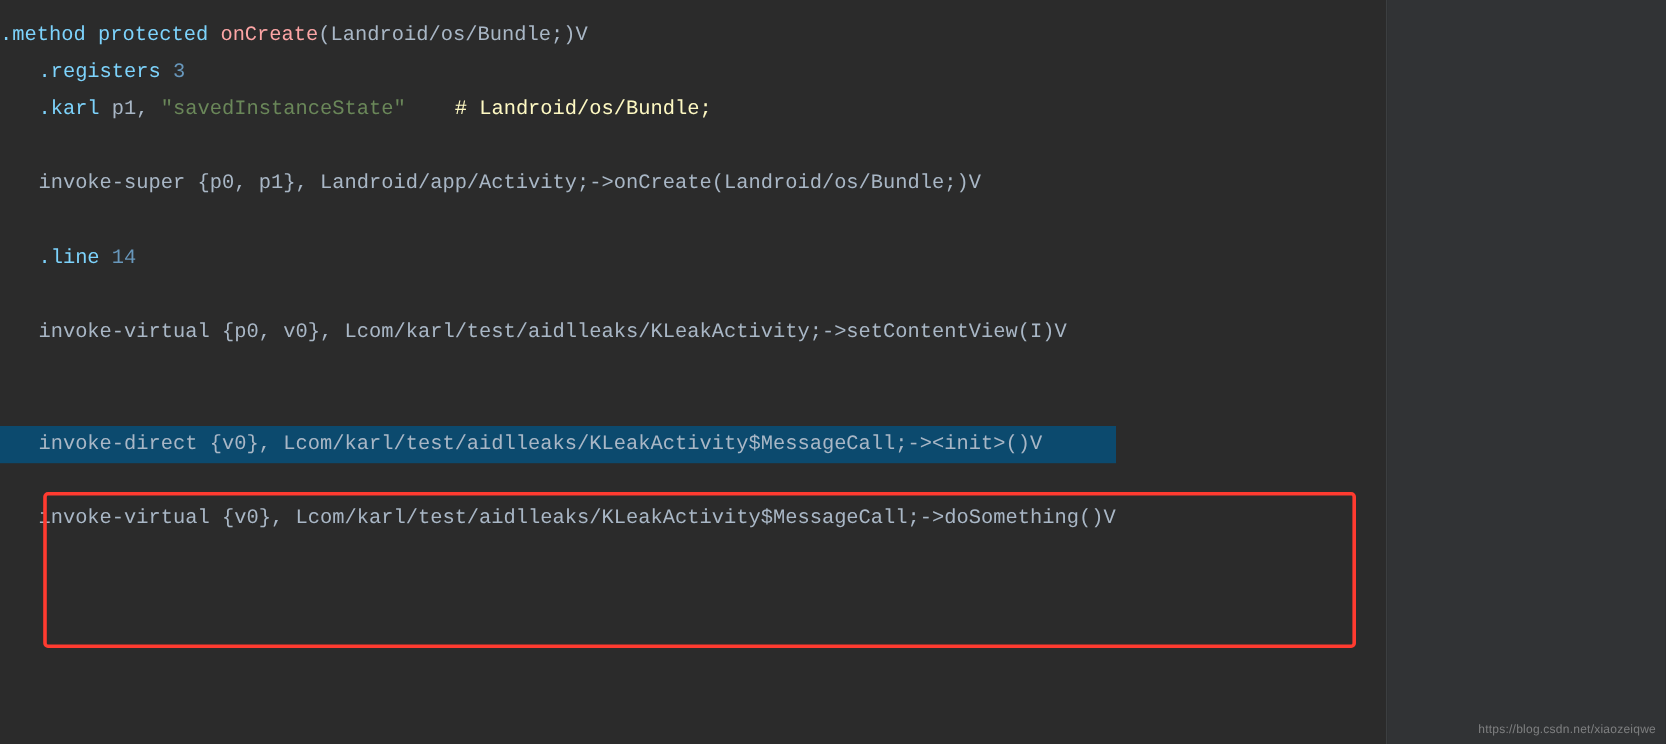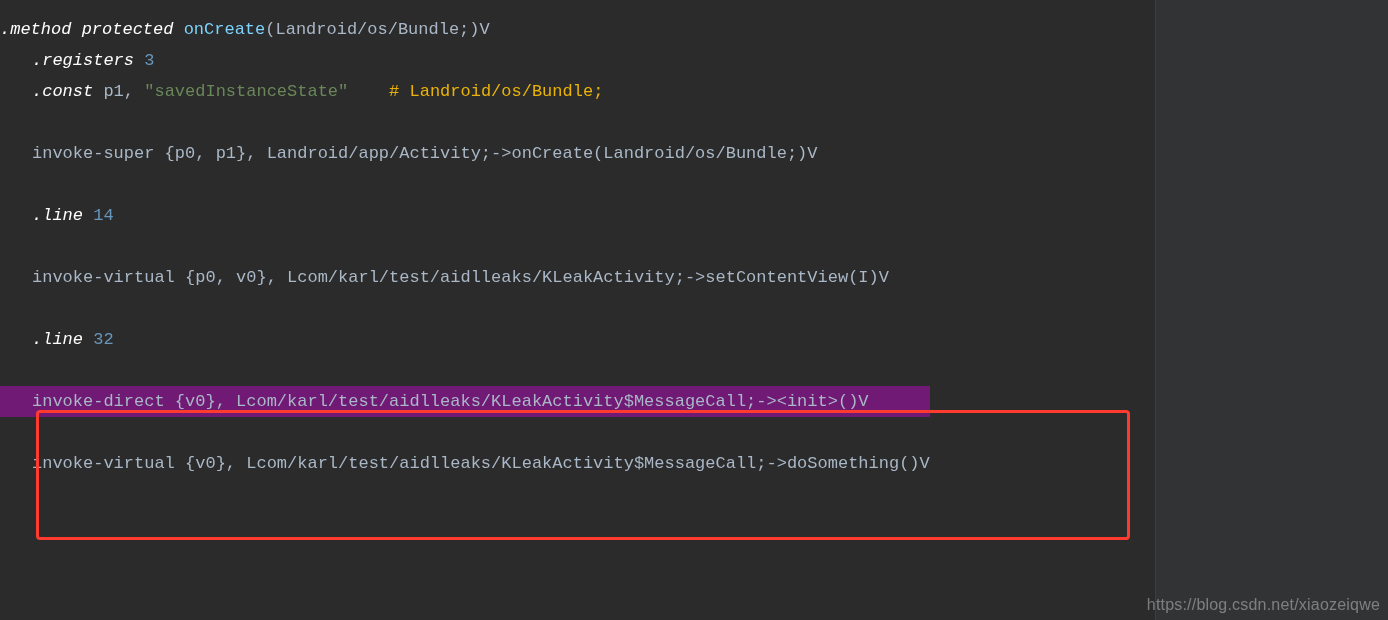--- a/index.html
+++ b/index.html
@@ -34,80 +34,79 @@
     left: 0;
     top: 0;
     padding-top: 14px;
   }
   .row {
     white-space: pre;
     padding-left: 0;
     color: #a9b7c6;
   }
   .row.cursor {
-    background: #701a75;
+    background: #0c4a6e;
   }
   .ind1 { padding-left: 0px; }
   .ind2 { padding-left: 32px; }
-  .kw-orange { color: #ffffff; font-style: italic; }
-  .kw-yellow { color: #7dd3fc; }
+  .kw-orange { color: #7dd3fc; }
+  .kw-yellow { color: #fca5a5; }
   .num { color: #6897bb; }
   .str { color: #6a8759; }
-  .cmt { color: #eab308; }
+  .cmt { color: #fef9c3; }
   .txt { color: #a9b7c6; text-align: center; }
   .lens {
     position: absolute;
     border: 3px solid #ff3b30;
     border-radius: 4px;
     left: 36px;
     top: 410px;
     width: 1094px;
     height: 130px;
     box-sizing: border-box;
     pointer-events: none;
   }
   .watermark {
     position: absolute;
     right: 8px;
     bottom: 6px;
     color: rgba(220,220,220,0.45);
     font-family: Arial, sans-serif;
-    font-size: 16px;
+    font-size: 10px;
     letter-spacing: 0.2px;
   }
 </style>
 </head>
 <body>
 
 <div class="editor">
   <div class="code">
 
     <div class="row ind1"><span class="kw-orange">.method</span><span class="txt"> </span><span class="kw-orange">protected</span><span class="txt"> </span><span class="kw-yellow">onCreate</span><span class="txt">(Landroid/os/Bundle;)V</span></div>
 
     <div class="row ind2"><span class="kw-orange">.registers </span><span class="num">3</span></div>
 
-    <div class="row ind2"><span class="kw-orange">.const </span><span class="txt">p1,</span><span class="txt"> </span><span class="str">"savedInstanceState"</span><span class="txt">    </span><span class="cmt"># Landroid/os/Bundle;</span></div>
+    <div class="row ind2"><span class="kw-orange">.karl </span><span class="txt">p1,</span><span class="txt"> </span><span class="str">"savedInstanceState"</span><span class="txt">    </span><span class="cmt"># Landroid/os/Bundle;</span></div>
 
     <div class="row ind2">&nbsp;</div>
 
 
     <div class="row ind2"><span class="txt">invoke-super {p0, p1}, Landroid/app/Activity;-&gt;onCreate(Landroid/os/Bundle;)V</span></div>
 
     <div class="row ind2">&nbsp;</div>
 
     <div class="row ind2"><span class="kw-orange">.line </span><span class="num">14</span></div>
 
 
     <div class="row ind2">&nbsp;</div>
 
     <div class="row ind2"><span class="txt">invoke-virtual {p0, v0}, Lcom/karl/test/aidlleaks/KLeakActivity;-&gt;setContentView(I)V</span></div>
 
     <div class="row ind2">&nbsp;</div>
 
-    <div class="row ind2"><span class="kw-orange">.line </span><span class="num">32</span></div>
 
 
     <div class="row ind2">&nbsp;</div>
 
     <div class="row ind2 cursor"><span class="txt">invoke-direct {v0}, Lcom/karl/test/aidlleaks/KLeakActivity$MessageCall;-&gt;&lt;init&gt;()V</span></div>
 
     <div class="row ind2">&nbsp;</div>
 
     <div class="row ind2"><span class="txt">invoke-virtual {v0}, Lcom/karl/test/aidlleaks/KLeakActivity$MessageCall;-&gt;doSomething()V</span></div>
 

